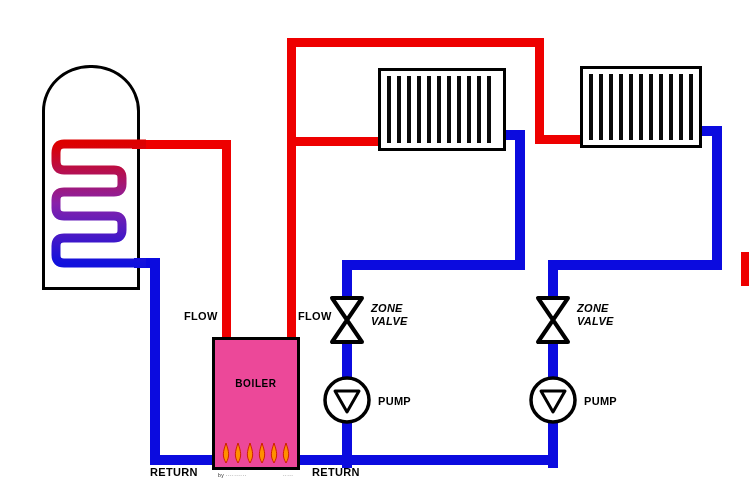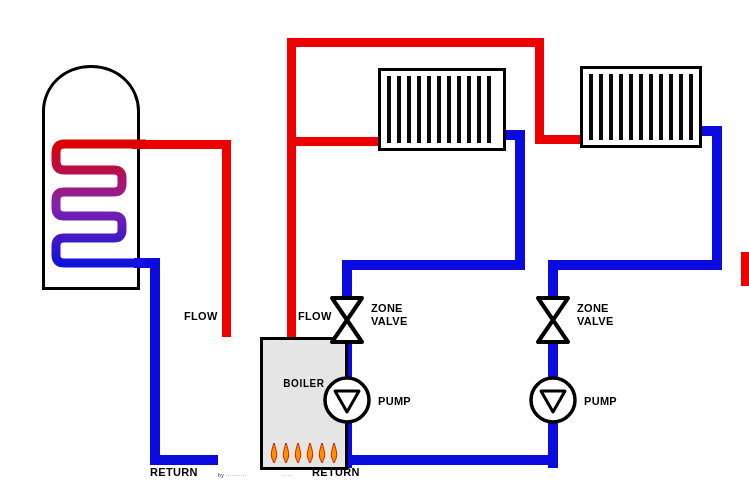--- a/index.html
+++ b/index.html
@@ -13,35 +13,35 @@
   }
   html,body{margin:0;padding:0;background:#ffffff;}
   #canvas{
     position:relative;width:749px;height:502px;background:#ffffff;overflow:hidden;
     font-family:"Liberation Sans", sans-serif;color:#000;
   }
   .pipe{position:absolute;z-index:2;}
   .red{background:var(--flow);}
   .blue{background:var(--return);}
   .lbl{position:absolute;z-index:6;font-size:11px;font-weight:700;letter-spacing:.3px;white-space:nowrap;}
-  .lbl2{line-height:13px;}
+  .lbl2{line-height:13px;font-style:italic;}
   .tank{
     position:absolute;left:42px;top:65px;width:92px;height:219px;z-index:1;
     background:#fff;border:3px solid var(--outline);
     border-radius:48px 48px 0 0 / 46px 46px 0 0;
   }
   .coil{position:absolute;left:42px;top:65px;z-index:3;}
   .radiator{position:absolute;z-index:3;background:#fff;border:3px solid var(--outline);}
   .radiator .fins{
     position:absolute;left:6px;right:6px;top:5px;bottom:5px;
     background:repeating-linear-gradient(90deg,#0a0a0a 0 4px,#ffffff 4px 10px);
   }
   .boiler{
     position:absolute;left:212px;top:337px;width:82px;height:127px;z-index:4;
-    background:#e5e5e5;border:3px solid var(--outline);margin-left:48px;
+    background:#ec4899;border:3px solid var(--outline);
   }
   .boiler-label{position:absolute;left:0;right:0;top:38px;text-align:center;font-size:10px;font-weight:700;letter-spacing:.6px;}
   .flames{position:absolute;left:5px;bottom:2px;z-index:4;}
   .fineprint{position:absolute;z-index:7;font-size:5px;color:#222;letter-spacing:.4px;}
   .device{position:absolute;z-index:5;}
 </style>
 </head>
 <body>
 
 <div id="canvas">

